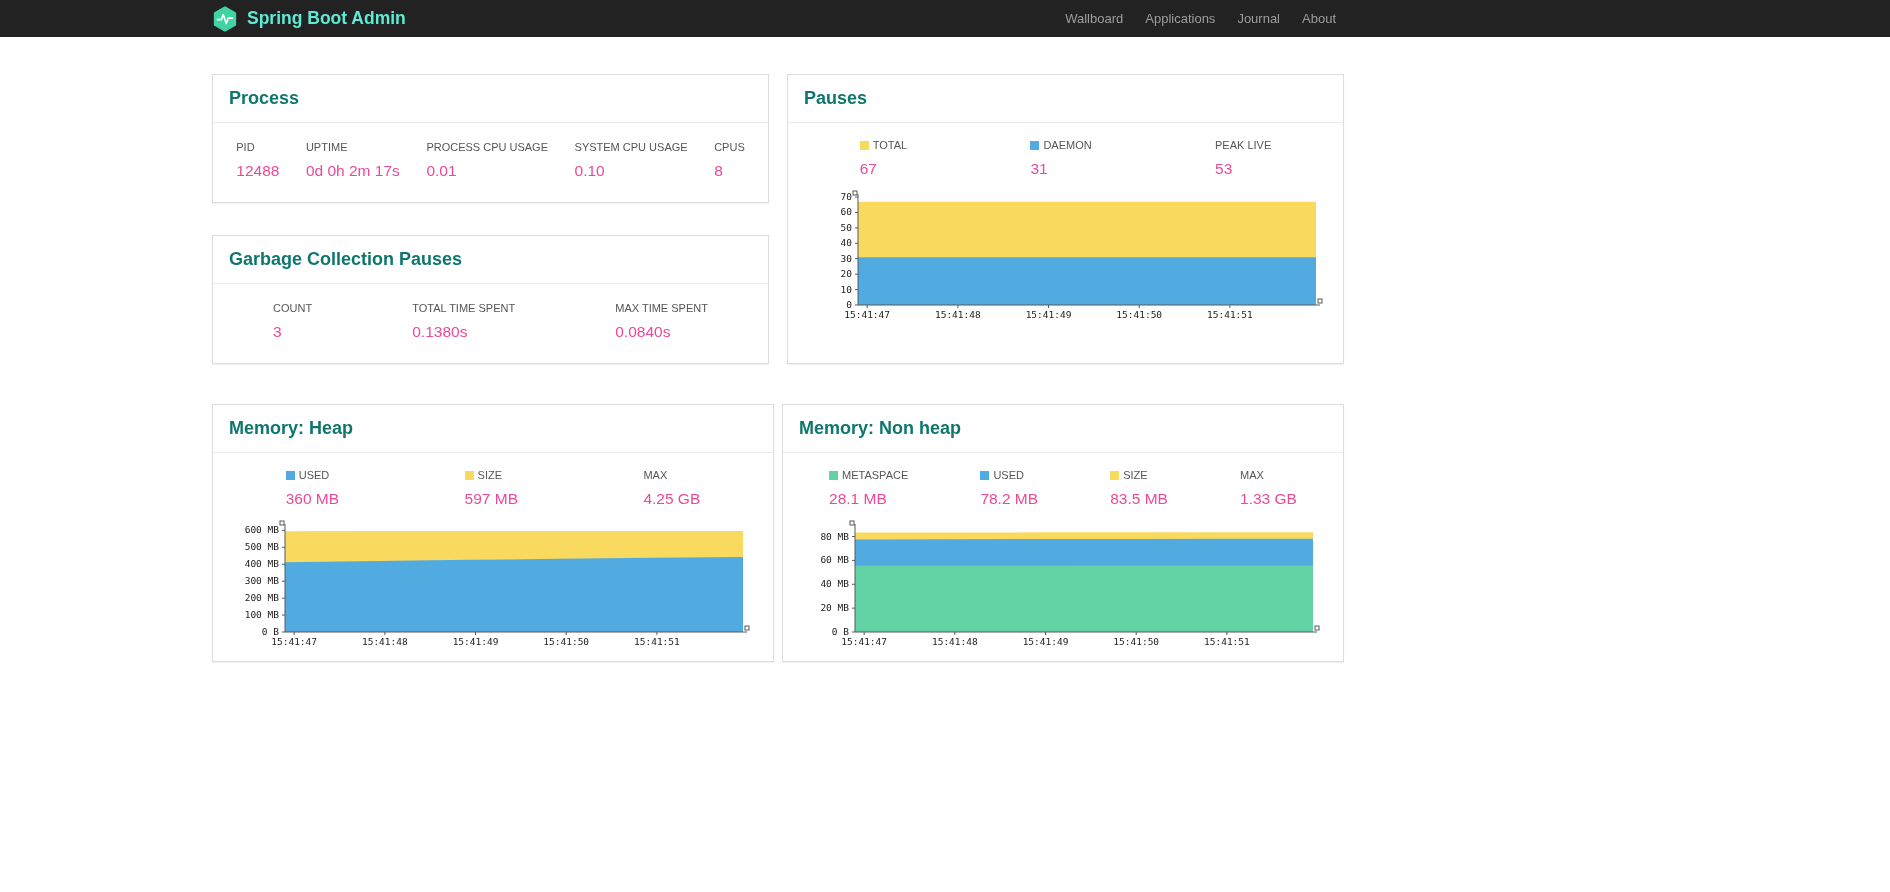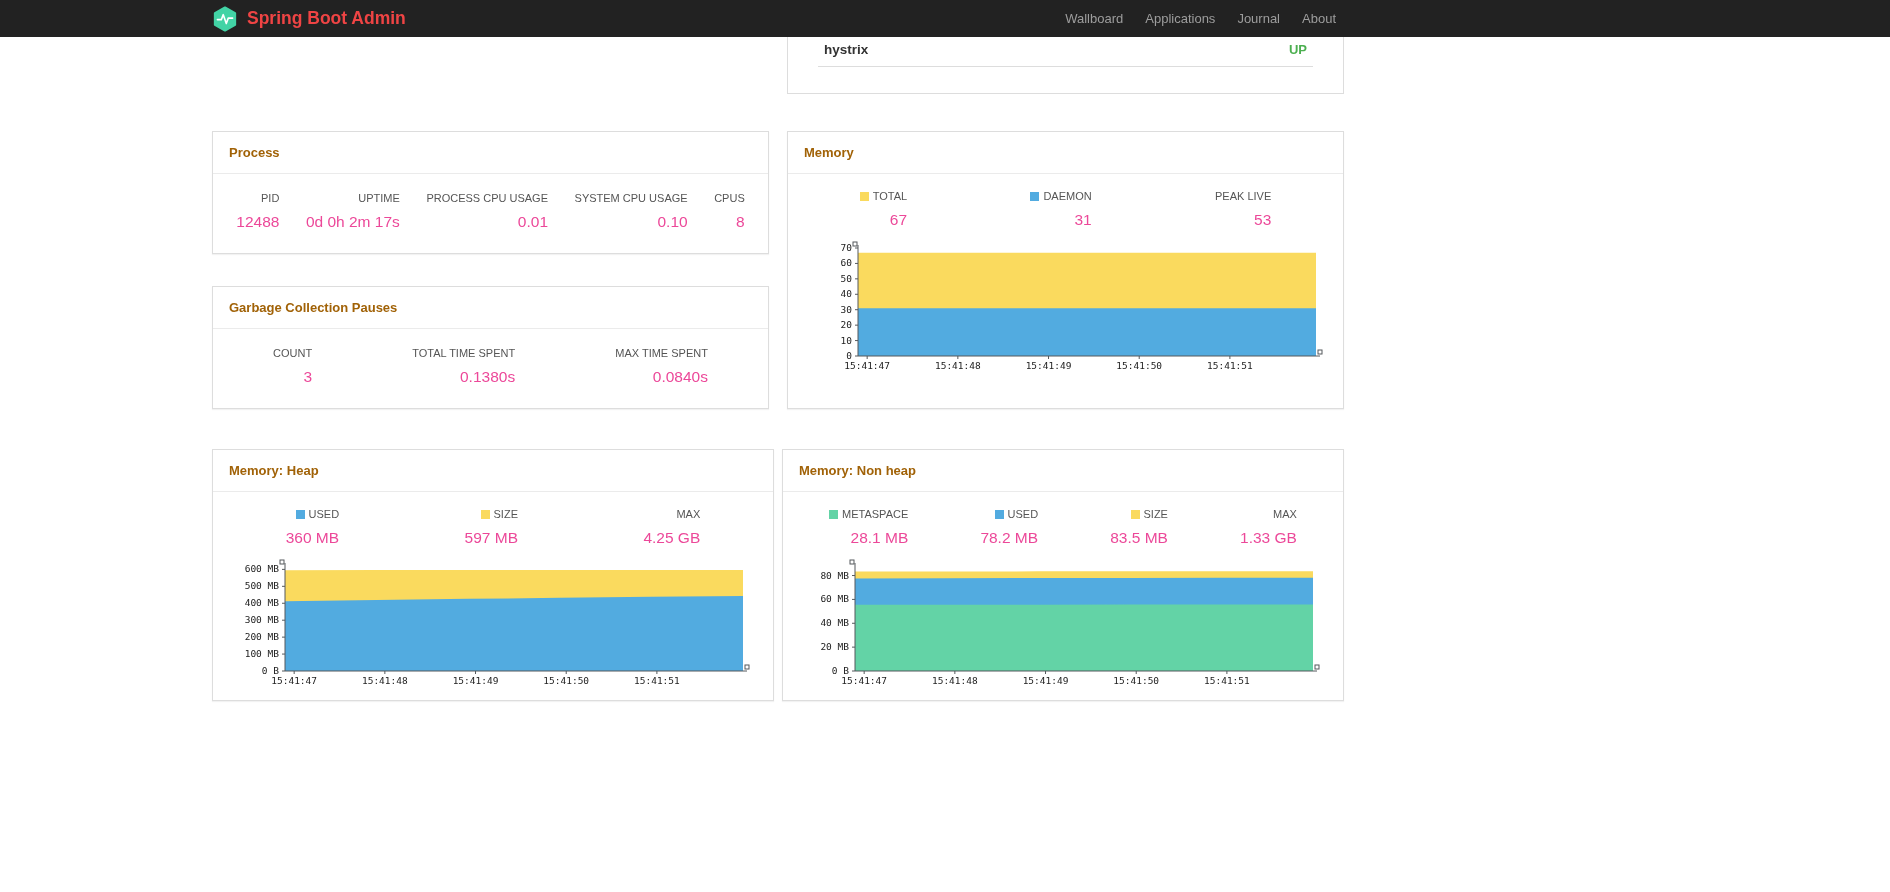--- a/index.html
+++ b/index.html
@@ -9,58 +9,58 @@
     color: #333;
     font-family: "Liberation Sans", sans-serif;
     min-width: 1890px;
   }
   
   .navbar { background: #222; height: 37px; width: 100%; }
   .nav-inner {
     width: 1132px; margin-left: 212px; height: 100%;
     display: flex; align-items: center; justify-content: space-between;
   }
-  .brand { display: flex; align-items: center; gap: 9px; color: #ef4444; font-weight: bold; font-size: 17.5px; cursor: pointer; }
+  .brand { display: flex; align-items: center; gap: 9px; color: #5eead4; font-weight: bold; font-size: 17.5px; cursor: pointer; }
   .brand svg { display: block; }
   .nav-links { display: flex; list-style: none; margin: 8px; padding: 0; }
   .nav-links li { color: #9d9d9d; font-size: 13px; padding: 0 11px; cursor: pointer; }
   .nav-links li:last-child { padding-right: 0; }
 
   
   .page { width: 1132px; margin-left: 212px; padding-bottom: 210px; }
   .row { display: flex; gap: 18px; align-items: stretch; }
   .col { flex: 1; min-width: 0; display: flex; flex-direction: column; }
   .row-top { margin-bottom: 37px; }
   .row-bottom { margin-top: 40px; gap: 8px; }
 
   
   .card {
     background: #fff; border: 1px solid #ddd;
     box-shadow: 0 1px 1px rgba(0,0,0,0.05);
   }
   .card + .card { margin-top: 32px; }
   .card-fill { flex: 1; display: flex; flex-direction: column; }
   .card-header {
-    padding: 13px 16px; font-size: 13px; font-weight: bold;
-    color: #a16207; border-bottom: 1px solid #ebebeb;
+    padding: 13px 16px; font-size: 18px; font-weight: bold;
+    color: #0f766e; border-bottom: 1px solid #ebebeb;
   }
 
   
   .apps-card { border-top: none; box-shadow: none; }
   .app-row {
     margin: 0 30px; padding: 5px 6px 9px; border-bottom: 1px solid #ddd;
     display: flex; justify-content: space-between; align-items: center;
     font-size: 13.5px; cursor: pointer;
   }
   .app-name { font-weight: bold; }
   .status-up { font-weight: bold; font-size: 13px; }
   .app-spacer { height: 26px; }
 
   
-  .stats { display: flex; justify-content: space-around; text-align: right; padding: 18px 10px 22px; }
+  .stats { display: flex; justify-content: space-around; text-align: left; padding: 18px 10px 22px; }
   .stats-legend { padding: 16px 10px 4px; }
   .stat-label { font-size: 11px; color: #555; white-space: nowrap; }
   .stat-value { font-size: 15.5px; color: #ec4899; margin-top: 9px; }
   .legend-sq { display: inline-block; width: 9px; height: 9px; margin-right: 4px; vertical-align: -1px; background: #ccc; }
 
   
   .chart-wrap { display: flex; justify-content: center; padding: 8px 0 12px; }
   .axis-label { font-family: "DejaVu Sans Mono", monospace; font-size: 9.5px; fill: #222; }
 </style>
 </head>
@@ -83,29 +83,20 @@
       <li>Journal</li>
       <li>About</li>
     </ul>
   </div>
 </nav>
 
 <div class="page">
 
   <div class="row row-top">
     <div class="col"></div>
-    <div class="col">
-      <div class="card apps-card">
-        <div class="app-row">
-          <span class="app-name">hystrix</span>
-          <span class="status-up" style="color: rgb(76, 175, 80);">UP</span>
-        </div>
-        <div class="app-spacer"></div>
-      </div>
-    </div>
   </div>
 
   <div class="row">
     <div class="col">
 
       <div class="card">
         <div class="card-header">Process</div>
         <div class="stats">
           <div class="stat">
             <div class="stat-label">PID</div>
@@ -145,21 +136,21 @@
             <div class="stat-label">MAX TIME SPENT</div>
             <div class="stat-value">0.0840s</div>
           </div>
         </div>
       </div>
 
     </div>
 
     <div class="col">
       <div class="card card-fill">
-        <div class="card-header">Memory</div>
+        <div class="card-header">Pauses</div>
         <div class="stats stats-legend">
           <div class="stat">
             <div class="stat-label">
               <span class="legend-sq" style="background: rgb(250, 218, 94);"></span><span>TOTAL</span>
             </div>
             <div class="stat-value">67</div>
           </div>
           <div class="stat">
             <div class="stat-label">
               <span class="legend-sq" style="background: rgb(82, 171, 224);"></span><span>DAEMON</span>

